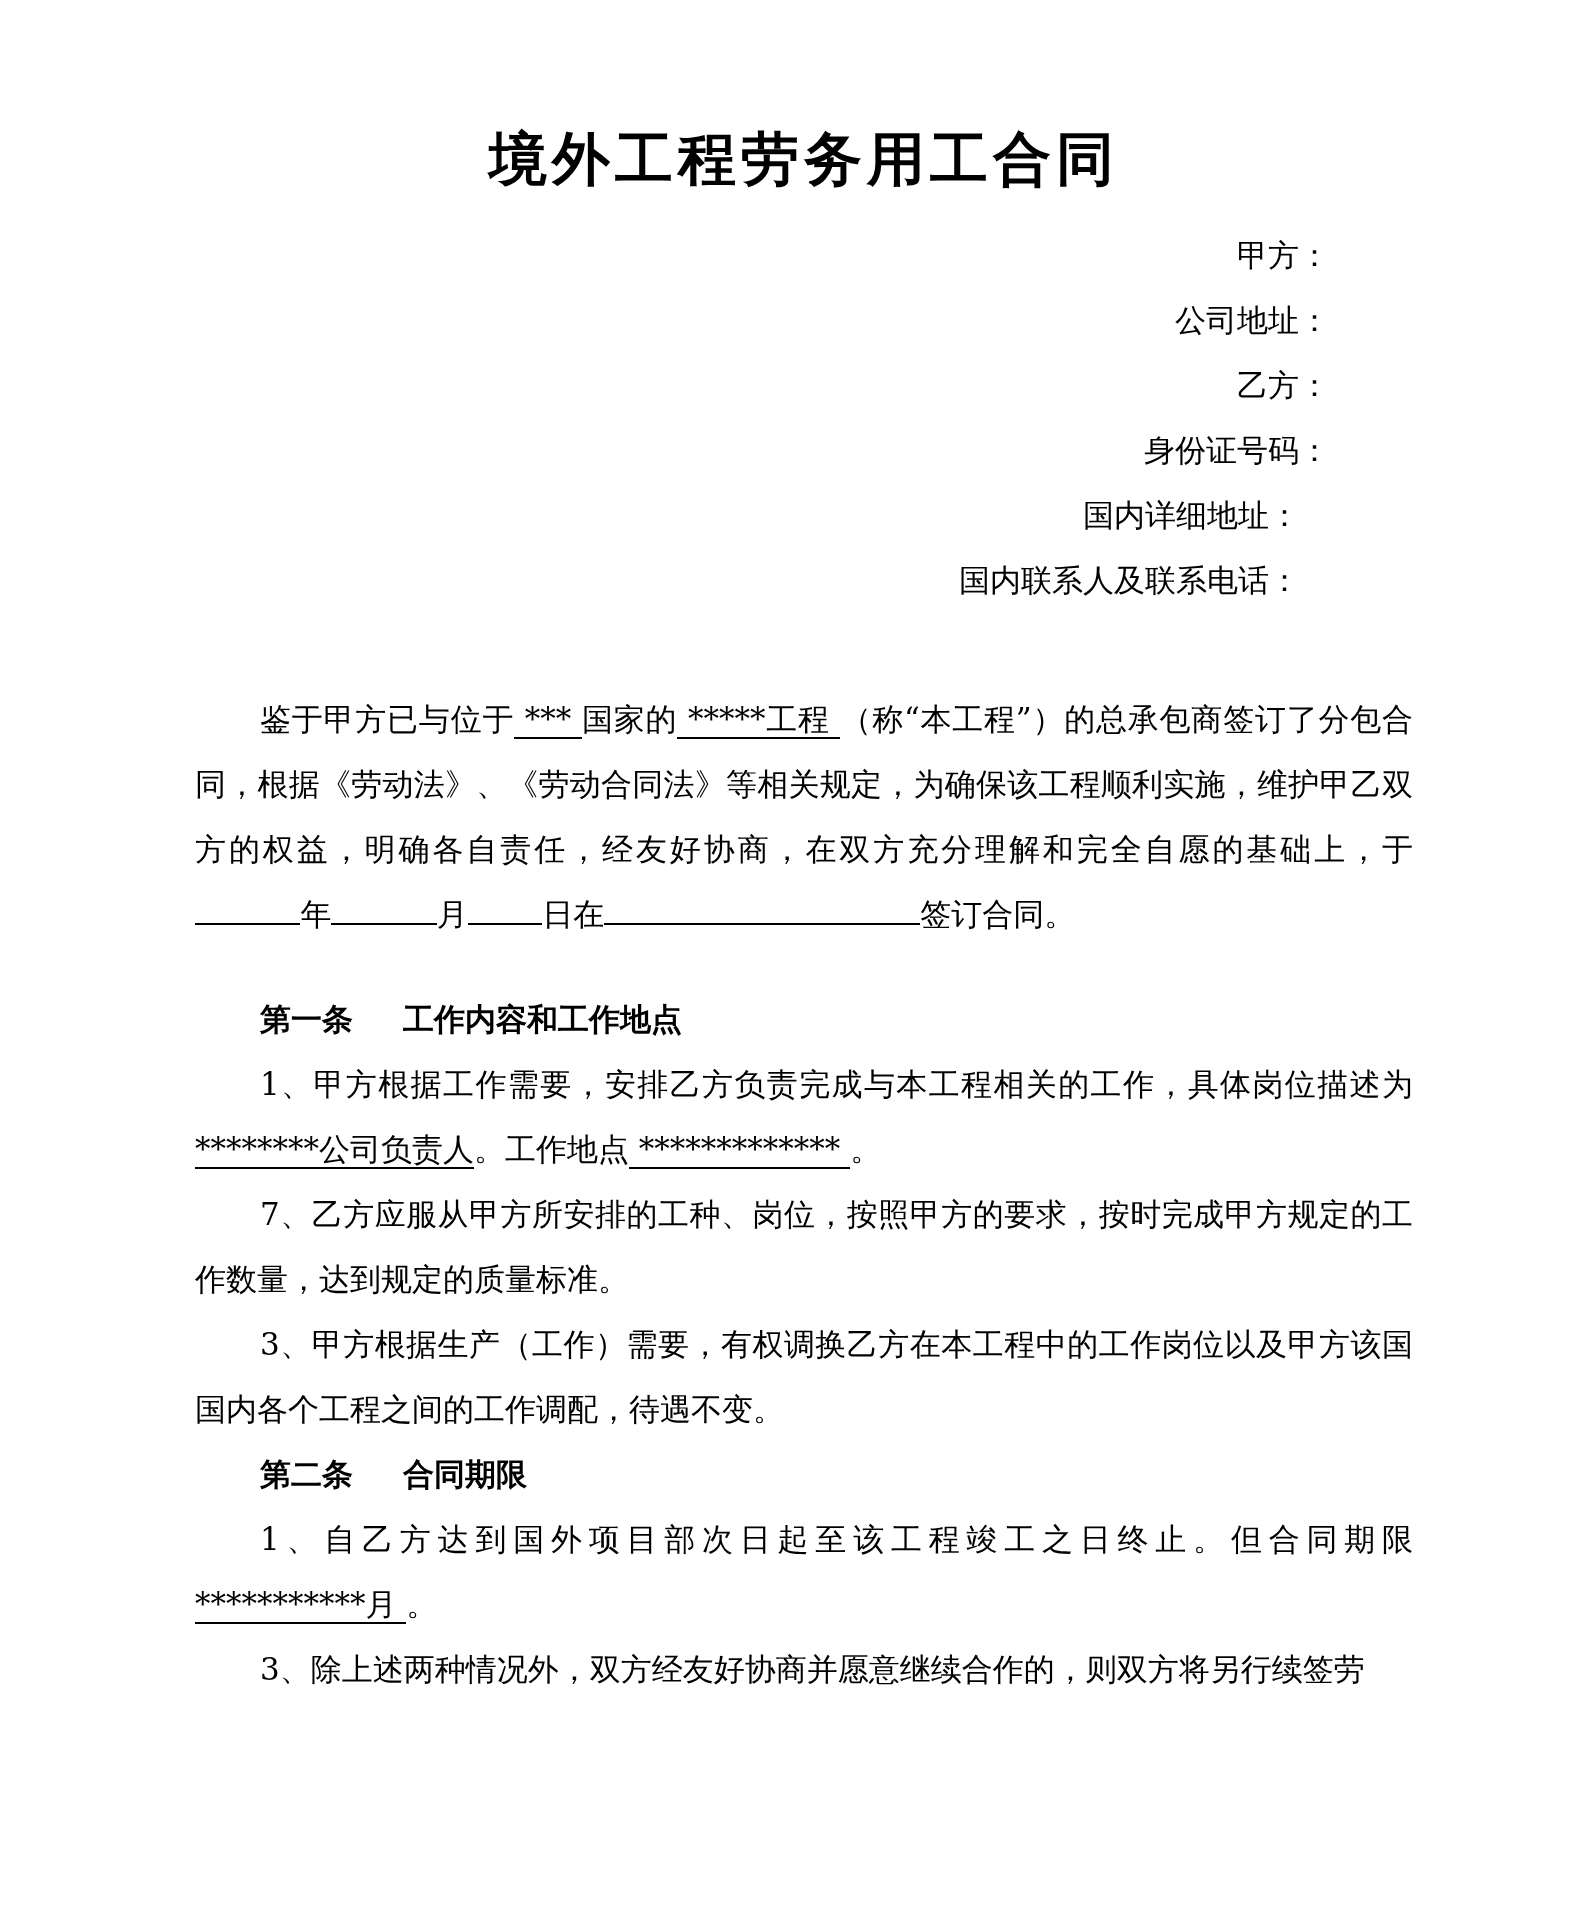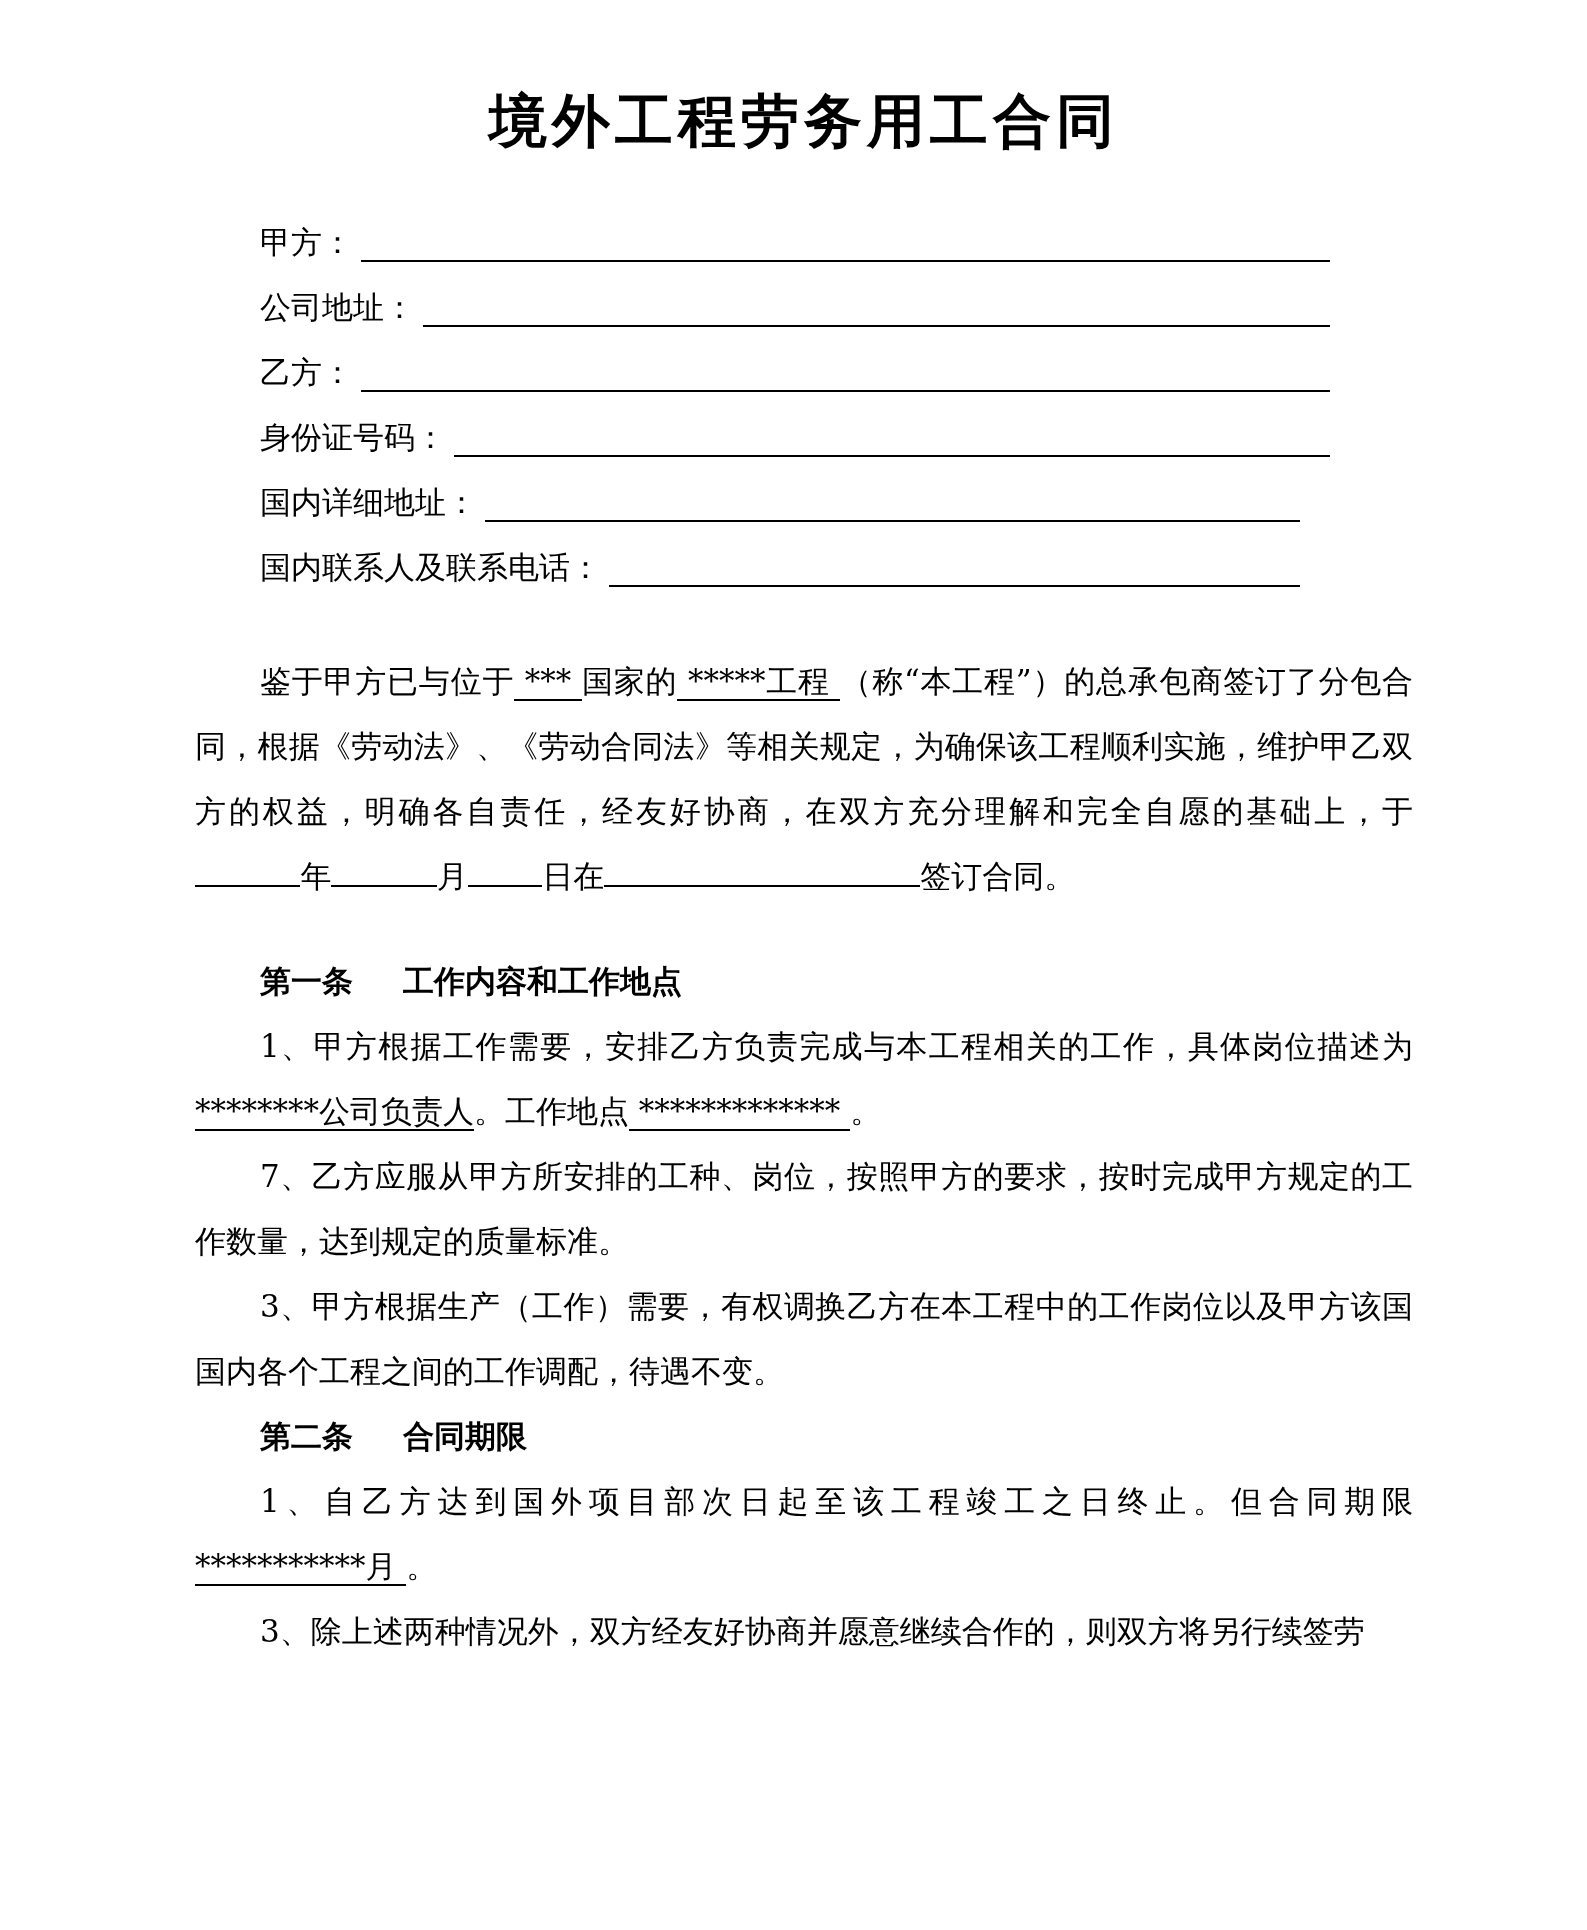--- a/index.html
+++ b/index.html
@@ -8,40 +8,41 @@
     height: 1930px;
     background: #ffffff;
     color: #000000;
     font-family: "DejaVu Serif", "Liberation Serif", serif;
     overflow: hidden;
   }
   .page {
     box-sizing: border-box;
     width: 1587px;
     height: 1930px;
-    padding: 80px 174px 0 195px;
+    padding: 118px 174px 0 195px;
     overflow: hidden;
   }
   .title {
     margin: 0;
     font-size: 58px;
     font-weight: bold;
     line-height: 82px;
     text-align: center;
     letter-spacing: 5px;
     white-space: nowrap;
   }
   .fields { margin-top: 35px; }
   .field-row {
     display: flex;
     align-items: flex-end;
     height: 65px;
     margin-left: 65px;
     width: 1070px;
     font-size: 31px;
+    flex-direction: column;
   }
   .field-row.short { width: 1040px; }
   .field-label {
     white-space: nowrap;
     line-height: 40px;
   }
   .field-line {
     flex: 1;
     height: 6px;
     margin-left: 8px;

